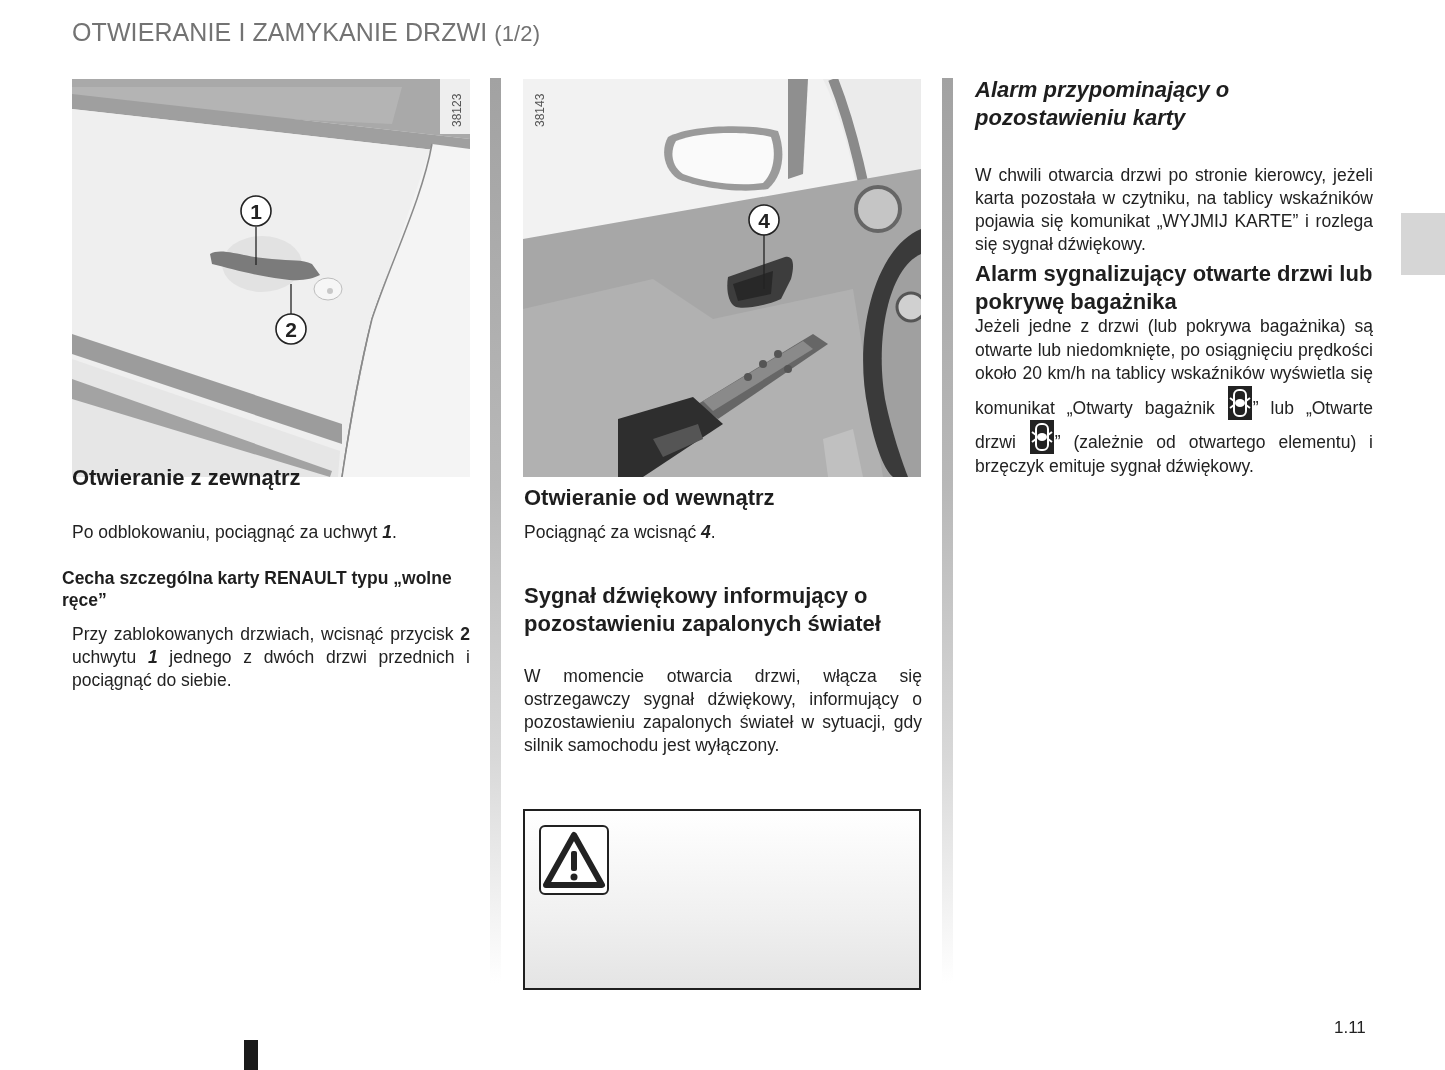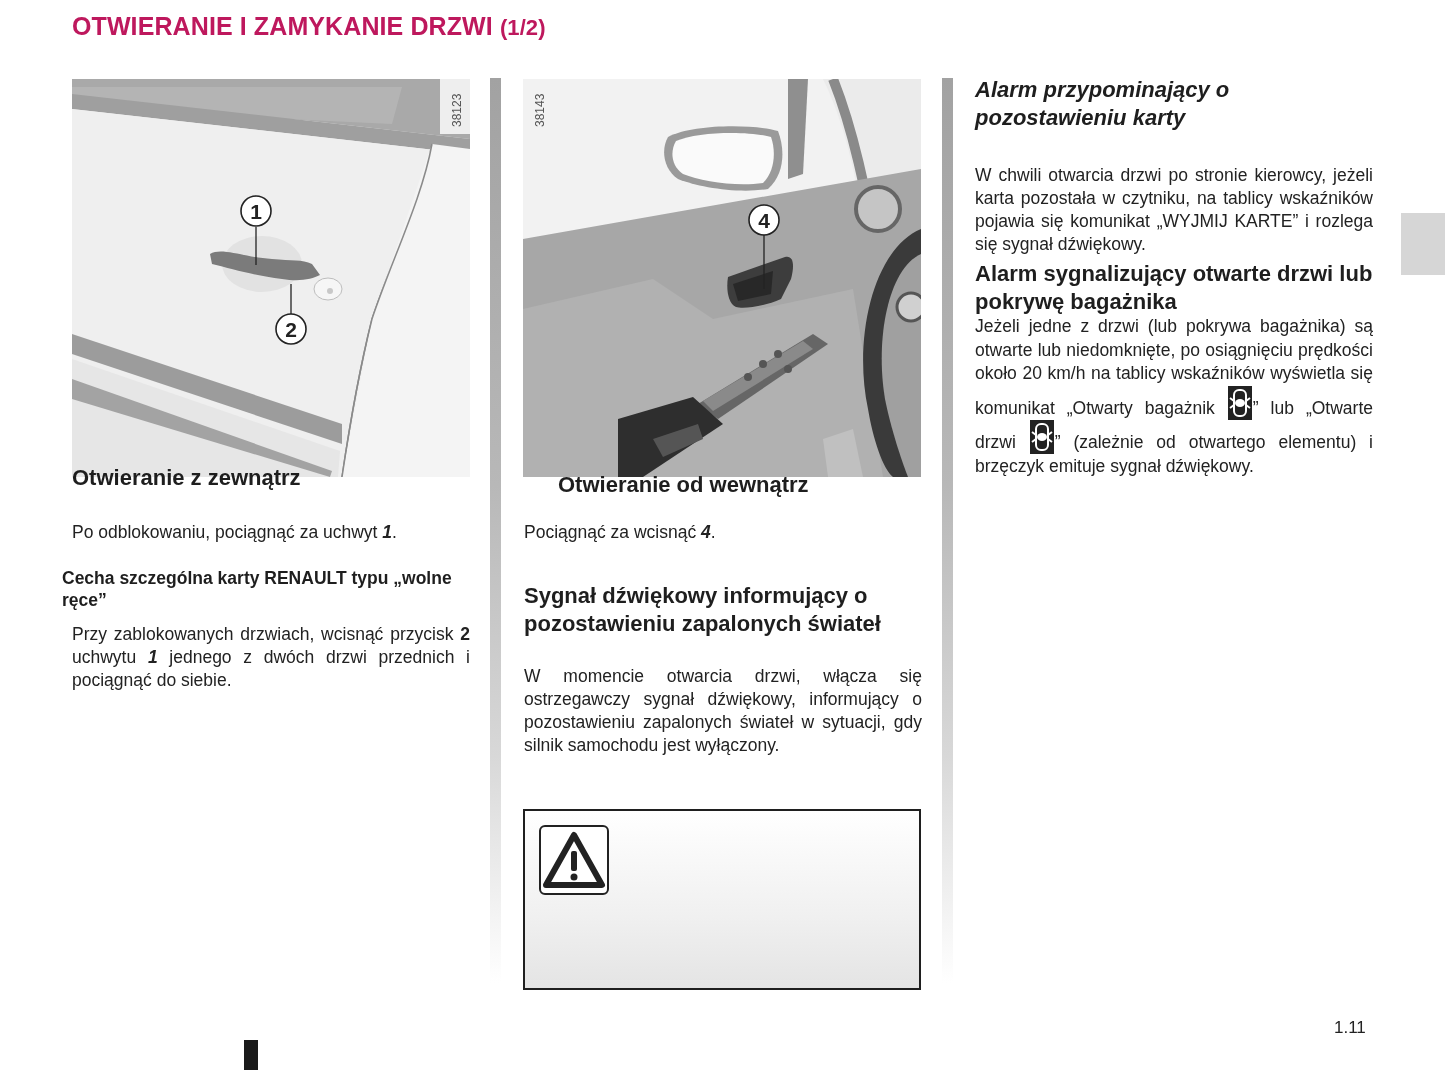--- a/index.html
+++ b/index.html
@@ -1,19 +1,19 @@
 <!DOCTYPE html>
 <html><head>
 <meta charset="utf-8">
 <style>
   html, body { margin: 0; padding: 0; background: #ffffff; }
   body { width: 1445px; height: 1070px; position: relative; overflow: hidden;
          font-family: "Liberation Sans", sans-serif; color: #1e1e1e; }
   .abs { position: absolute; }
-  .page-title { left: 72px; top: 12px; font-size: 25px; font-weight: bold; letter-spacing: 0.1px; color: #be185d; }
+  .page-title { left: 72px; top: 18px; font-size: 25px; font-weight: normal; letter-spacing: 0.1px; color: #737373; }
   .page-title .part { font-size: 22px; }
   .divider { width: 11px; background: linear-gradient(to bottom, #a2a2a2 0%, #b8b8b8 45%, #d8d8d8 75%, #ffffff 100%); }
   .photo { overflow: hidden; background: #e9e9e9; }
   .photo svg { display: block; }
   .photo-id { position: absolute; font-size: 12px; color: #555; transform: rotate(-90deg); transform-origin: left top; }
   .h2 { font-size: 22px; font-weight: bold; line-height: 28px; color: #1e1e1e; }
   .h3 { font-size: 17.5px; font-weight: bold; line-height: 22px; color: #1e1e1e; }
   .p { font-size: 17.5px; line-height: 23px; color: #222; }
   .justify { text-align: justify; }
   .warn-box { border: 2px solid #1f1f1f; background: linear-gradient(to bottom, #ffffff 0%, #f0f0f0 60%, #e4e4e4 100%); box-sizing: border-box; }
@@ -117,21 +117,21 @@
     <path d="M398,150 C350,170 330,260 345,330 C350,360 360,390 370,398 L398,398 Z" fill="#3a3a3a"></path>
     <path d="M398,175 C365,190 352,260 362,320 C368,350 378,380 385,398 L398,398 Z" fill="#a0a0a0"></path>
     <circle cx="355" cy="130" r="22" fill="#c5c5c5" stroke="#666" stroke-width="4"></circle>
     <circle cx="388" cy="228" r="14" fill="#d0d0d0" stroke="#555" stroke-width="3"></circle>
 
     <polygon points="300,360 330,350 340,398 305,398" fill="#c0c0c0"></polygon>
   </svg>
   <div class="photo-id" style="left:10px; top:48px;">38143</div>
 </div>
 
-<div class="abs h2" style="left:524px; top:471px;margin-left:34px;">Otwieranie od wewnątrz</div>
+<div class="abs h2" style="left:524px; top:484px;">Otwieranie od wewnątrz</div>
 <div class="abs p" style="left:524px; top:521px; width:398px;">
   <span>Pociągnąć za wcisnąć </span><b><i>4</i></b><span>.</span>
 </div>
 <div class="abs h2" style="left:524px; top:582px; width:390px;">Sygnał dźwiękowy informujący o pozostawieniu zapalonych świateł</div>
 <div class="abs p justify" style="left:524px; top:665px; width:398px;">W momencie otwarcia drzwi, włącza się ostrzegawczy sygnał dźwiękowy, informujący o pozostawieniu zapalonych świateł w sytuacji, gdy silnik samochodu jest wyłączony.</div>
 
 <div class="abs warn-box" style="left:523px; top:809px; width:398px; height:181px;">
   <div class="warn-icon">
     <svg width="66" height="66" viewBox="0 0 66 66">
       <path d="M33,8 L61,58 L5,58 Z" fill="none" stroke="#222" stroke-width="6" stroke-linejoin="round"></path>

